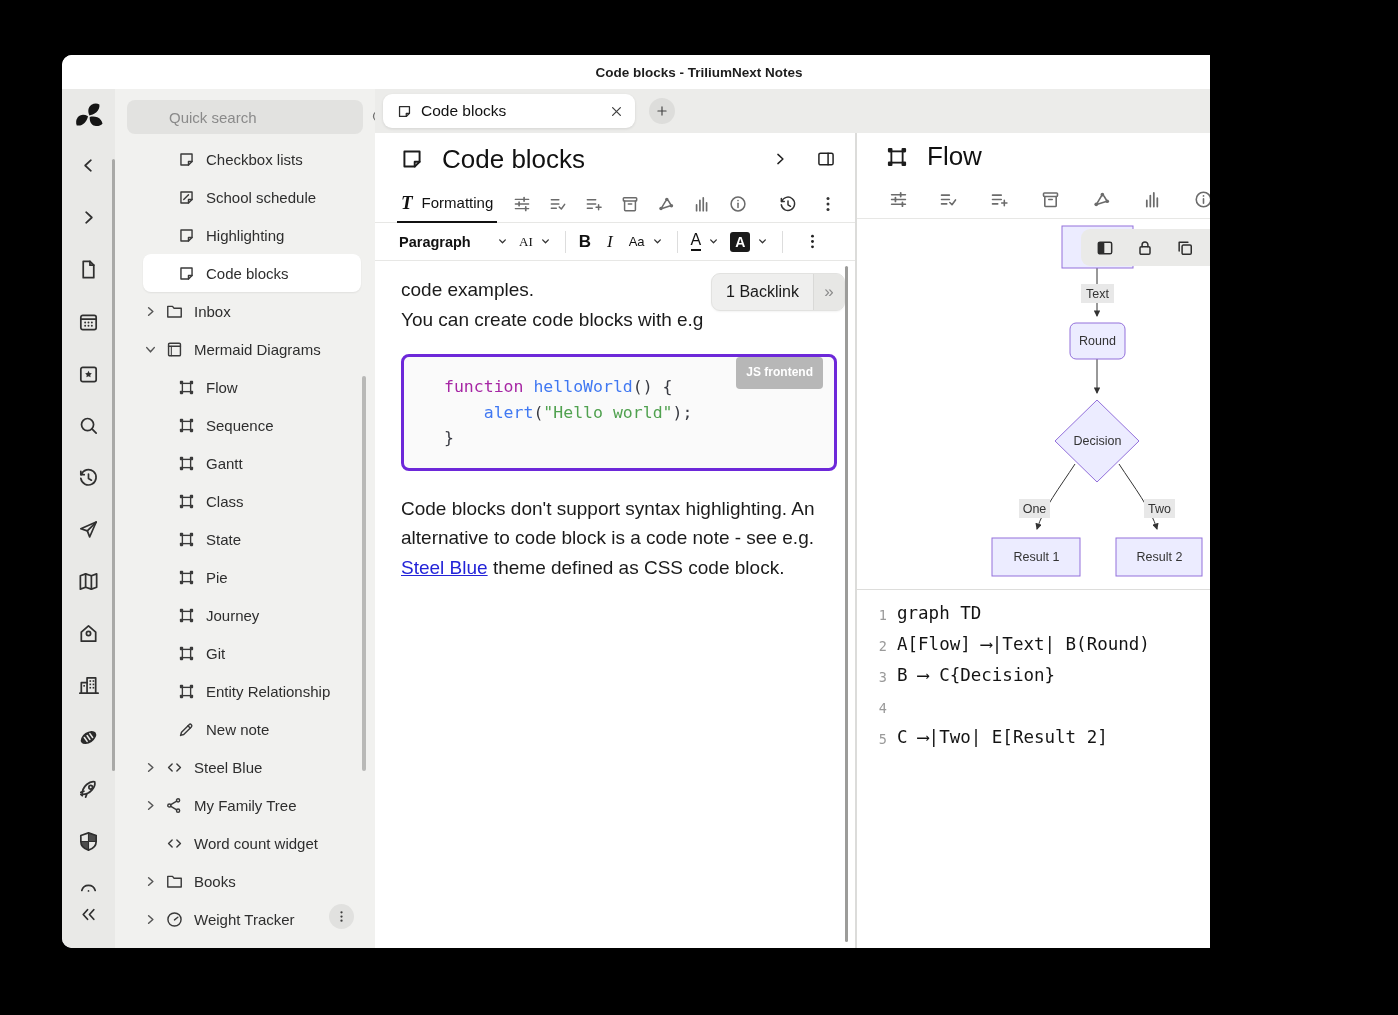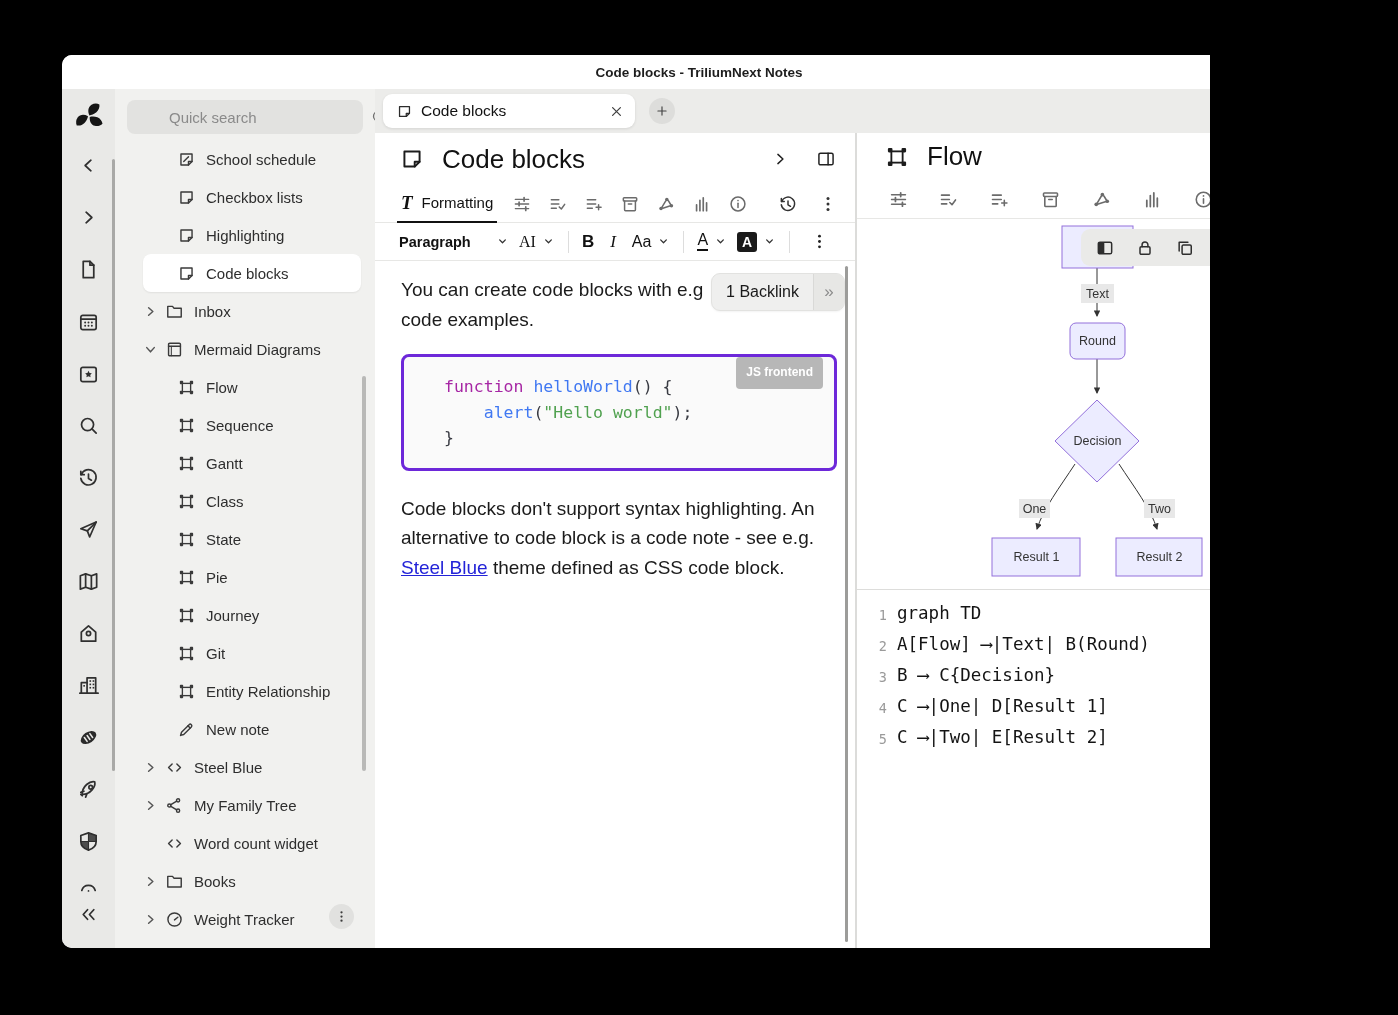--- a/index.html
+++ b/index.html
@@ -70,21 +70,21 @@
   .ribbon-icons{display:flex;gap:15px;flex:1;align-items:center;}
   .ribbon-icons .tbtn{width:21px;height:21px;color:#6b6b6b;}
   .ribbon-icons .tbtn svg{width:20px;height:20px;}
   .ribbon-icons .tbtn[data-icon="history-icon"]{margin-left:14px;color:#333;}
   .ribbon-icons .tbtn[data-icon="kebab-icon"]{color:#333;margin-left:4px;}
   .fmtbar{height:37px;flex:0 0 37px;display:flex;align-items:center;border-bottom:1px solid #e7e7e5;padding:0 14px 0 24px;gap:10px;font-size:14.5px;color:#111;}
   .dd{display:flex;align-items:center;gap:6px;}
   .dd .caret{width:13px;height:13px;color:#333;}
   .dd .caret svg{width:13px;height:13px;}
   .para-dd{width:110px;justify-content:space-between;font-weight:bold;}
-  .glyphbtn{font-size:16px;color:#111;}
+  .glyphbtn{font-size:13px;color:#111;}
   .bold-b{font-weight:bold;font-size:17px;}
   .ital-i{font-family:"Liberation Serif","DejaVu Serif",serif;font-style:italic;font-size:17px;}
   .vsep{width:1px;height:22px;background:#ddd;margin:0 3px;}
   .acolor{border-bottom:2px solid #111;line-height:1;padding-bottom:1px;font-size:16px;}
   .abg{background:#1a1a1a;color:#fff;width:20px;height:20px;border-radius:3px;display:flex;align-items:center;justify-content:center;font-size:14px;font-weight:bold;}
   .fmtbar .kebab{color:#222;width:20px;height:20px;margin-left:6px;}
   .fmtbar .kebab svg{width:19px;height:19px;}
   
   .content{flex:1;position:relative;padding:14px 30px 0 26px;overflow:hidden;}
   .ptext{font-size:19px;line-height:29.5px;color:#1b1b1b;width:452px;}
@@ -286,37 +286,37 @@
           <input placeholder="Quick search" style="">
           <span class="tbtn" data-icon="search-icon">
               <svg viewBox="0 0 24 24" fill="none" stroke="currentColor" stroke-width="1.8" stroke-linecap="round" stroke-linejoin="round">
                 <circle cx="11" cy="11" r="6.3"></circle>
                 <path d="M15.6 15.6L20 20"></path>
               </svg>
             </span>
         </div>
         <div class="tree">
             <div class="trow lv2">
+              <span class="tico" data-icon="note-icon">
+                <svg viewBox="0 0 24 24" fill="none" stroke="currentColor" stroke-width="1.8" stroke-linecap="round" stroke-linejoin="round">
+                  <path d="M5 5h14v9.5L14.5 19H5z"></path>
+                  <path d="M19 14.5h-4.5V19"></path>
+                </svg>
+              </span>
+              <span class="tlabel">Checkbox lists</span>
+            </div>
+            <div class="trow lv2">
               <span class="tico" data-icon="note-edit-icon">
                 <svg viewBox="0 0 24 24" fill="none" stroke="currentColor" stroke-width="1.8" stroke-linecap="round" stroke-linejoin="round">
                   <path d="M5 5h14v9.5L14.5 19H5z"></path>
                   <path d="M19 14.5h-4.5V19"></path>
                   <path d="M8.5 14.5l6-6"></path>
                 </svg>
               </span>
               <span class="tlabel">School schedule</span>
-            </div>
-            <div class="trow lv2">
-              <span class="tico" data-icon="note-icon">
-                <svg viewBox="0 0 24 24" fill="none" stroke="currentColor" stroke-width="1.8" stroke-linecap="round" stroke-linejoin="round">
-                  <path d="M5 5h14v9.5L14.5 19H5z"></path>
-                  <path d="M19 14.5h-4.5V19"></path>
-                </svg>
-              </span>
-              <span class="tlabel">Checkbox lists</span>
             </div>
             <div class="trow lv2">
               <span class="tico" data-icon="note-icon">
                 <svg viewBox="0 0 24 24" fill="none" stroke="currentColor" stroke-width="1.8" stroke-linecap="round" stroke-linejoin="round">
                   <path d="M5 5h14v9.5L14.5 19H5z"></path>
                   <path d="M19 14.5h-4.5V19"></path>
                 </svg>
               </span>
               <span class="tlabel">Highlighting</span>
             </div>
@@ -735,22 +735,22 @@
               <span class="tbtn kebab" data-icon="kebab-icon">
                   <svg viewBox="0 0 24 24" fill="currentColor">
                     <circle cx="12" cy="5.3" r="1.8"></circle>
                     <circle cx="12" cy="12" r="1.8"></circle>
                     <circle cx="12" cy="18.7" r="1.8"></circle>
                   </svg>
                 </span>
             </div>
             <div class="content">
               <div class="ptext">
+                <span class="pline">code examples.</span>
                 <span class="pline">You can create code blocks with e.g</span>
-                <span class="pline">code examples.</span>
               </div>
               <div class="codeblock">
                 <span class="codebadge">JS frontend</span>
                 <div>
                     <div class="cline"><span class="tok-kw">function</span><span class="tok-pl"> </span><span class="tok-fn">helloWorld</span><span class="tok-pl">() {</span></div>
                     <div class="cline"><span class="tok-pl">    </span><span class="tok-fn">alert</span><span class="tok-pl">(</span><span class="tok-str">"Hello world"</span><span class="tok-pl">);</span></div>
                     <div class="cline"><span class="tok-pl">}</span></div>
                   </div>
               </div>
               <div class="ptext">
@@ -966,21 +966,20 @@
                 <div class="srcline">
                   <span class="ln">2</span>
                   <span class="sc">A[Flow] ⟶|Text| B(Round)</span>
                 </div>
                 <div class="srcline">
                   <span class="ln">3</span>
                   <span class="sc">B ⟶ C{Decision}</span>
                 </div>
                 <div class="srcline">
                   <span class="ln">4</span>
-                  <span class="sc">C ⟶|One| D[Result 1]</span>
                 </div>
                 <div class="srcline">
                   <span class="ln">5</span>
                   <span class="sc">C ⟶|Two| E[Result 2]</span>
                 </div>
               </div>
           </div>
 
         </div>
       </div>

